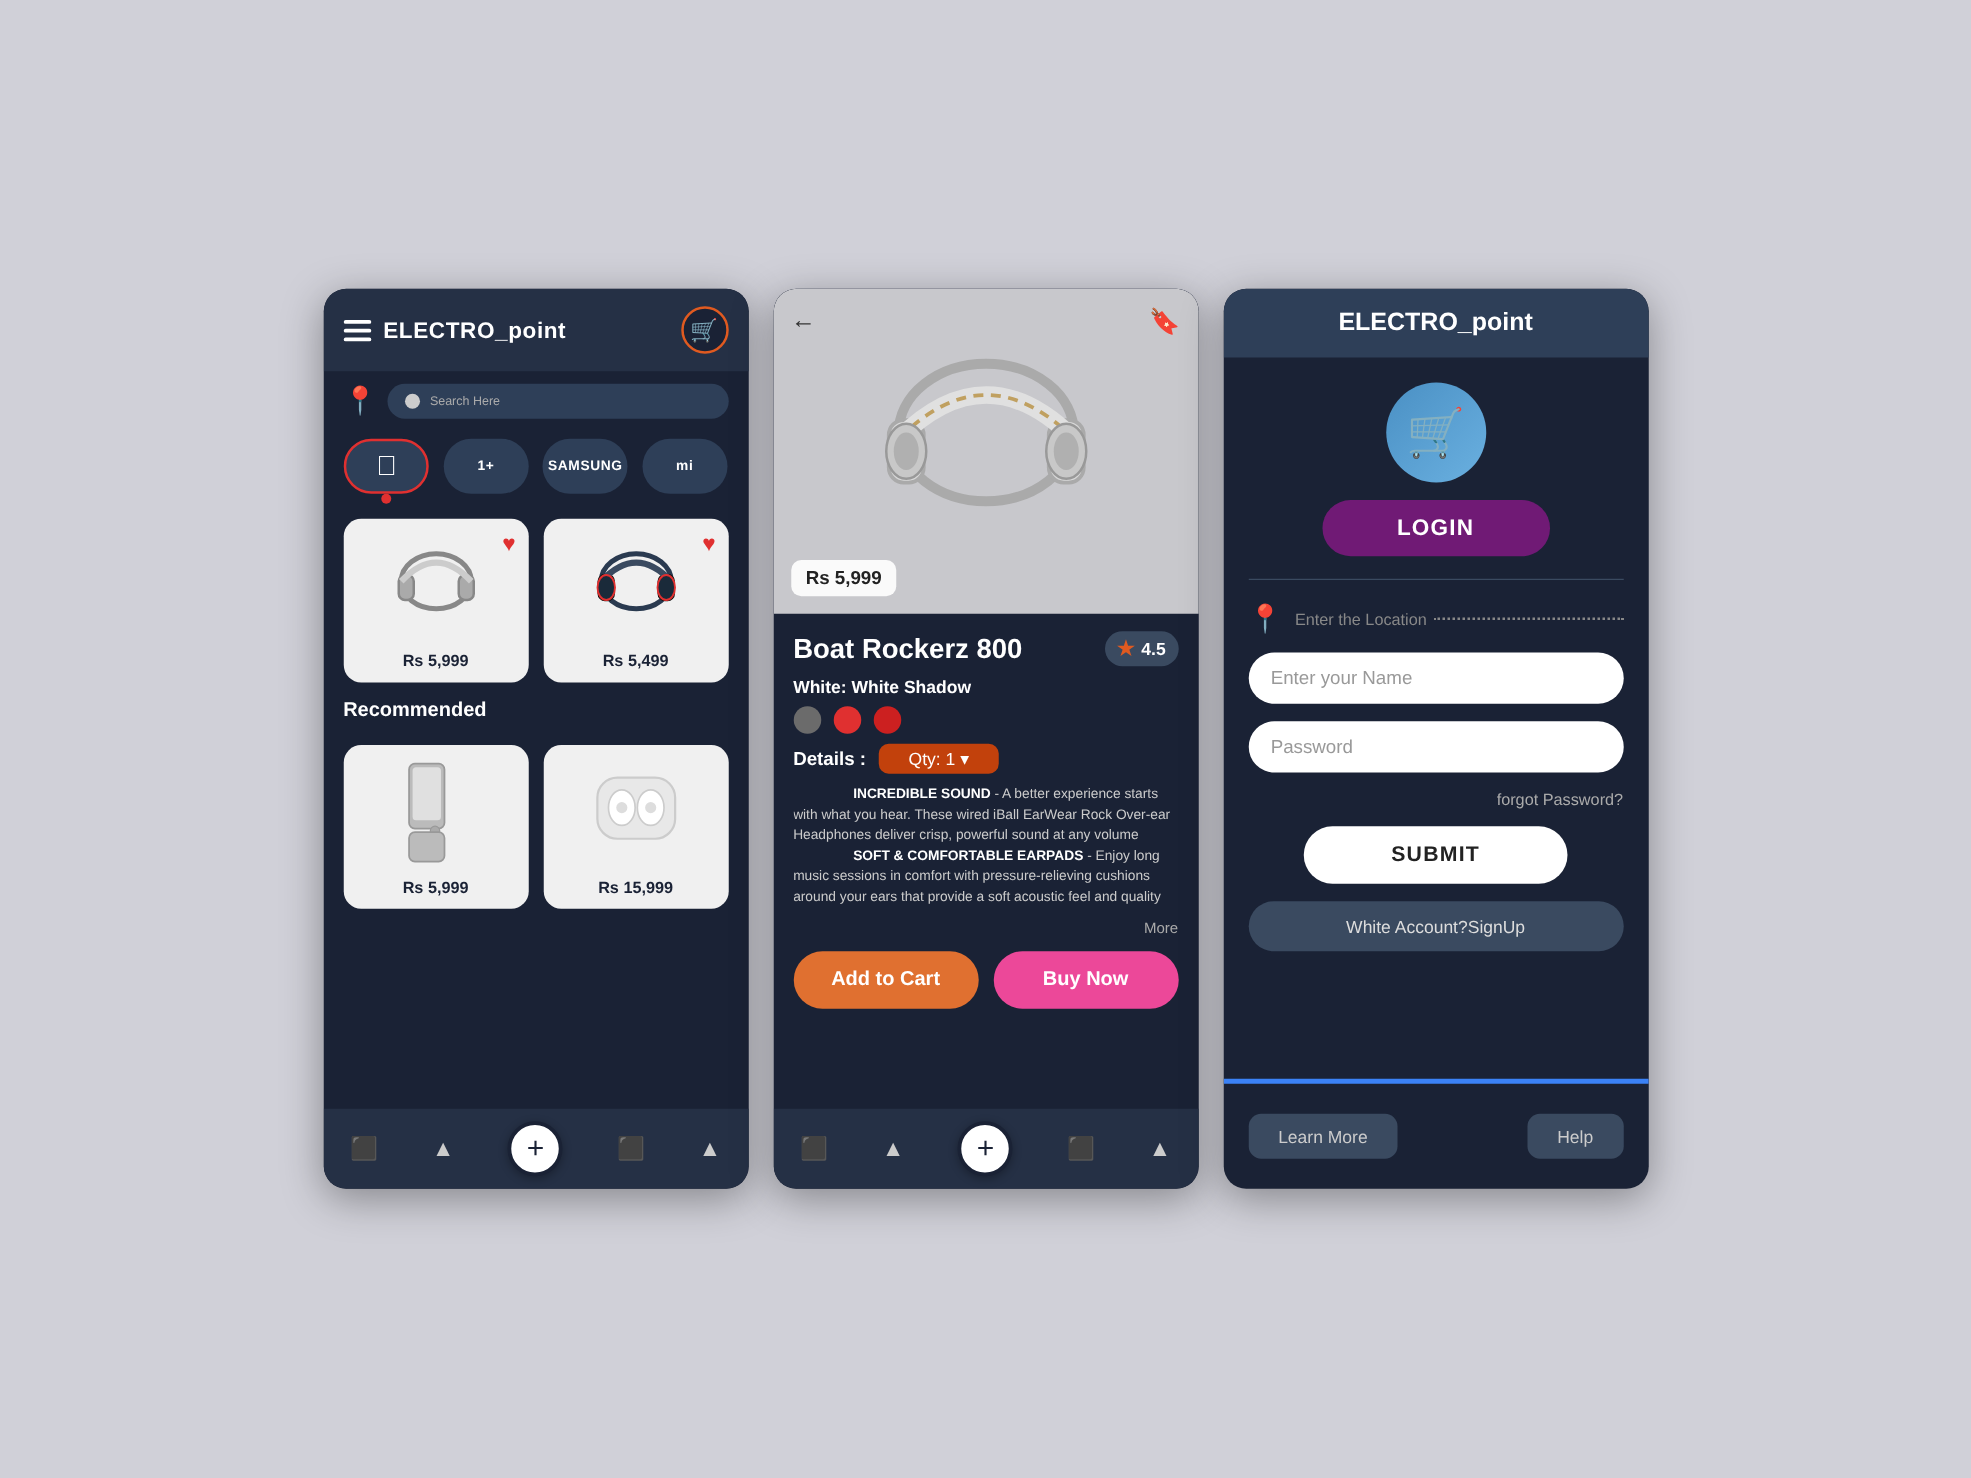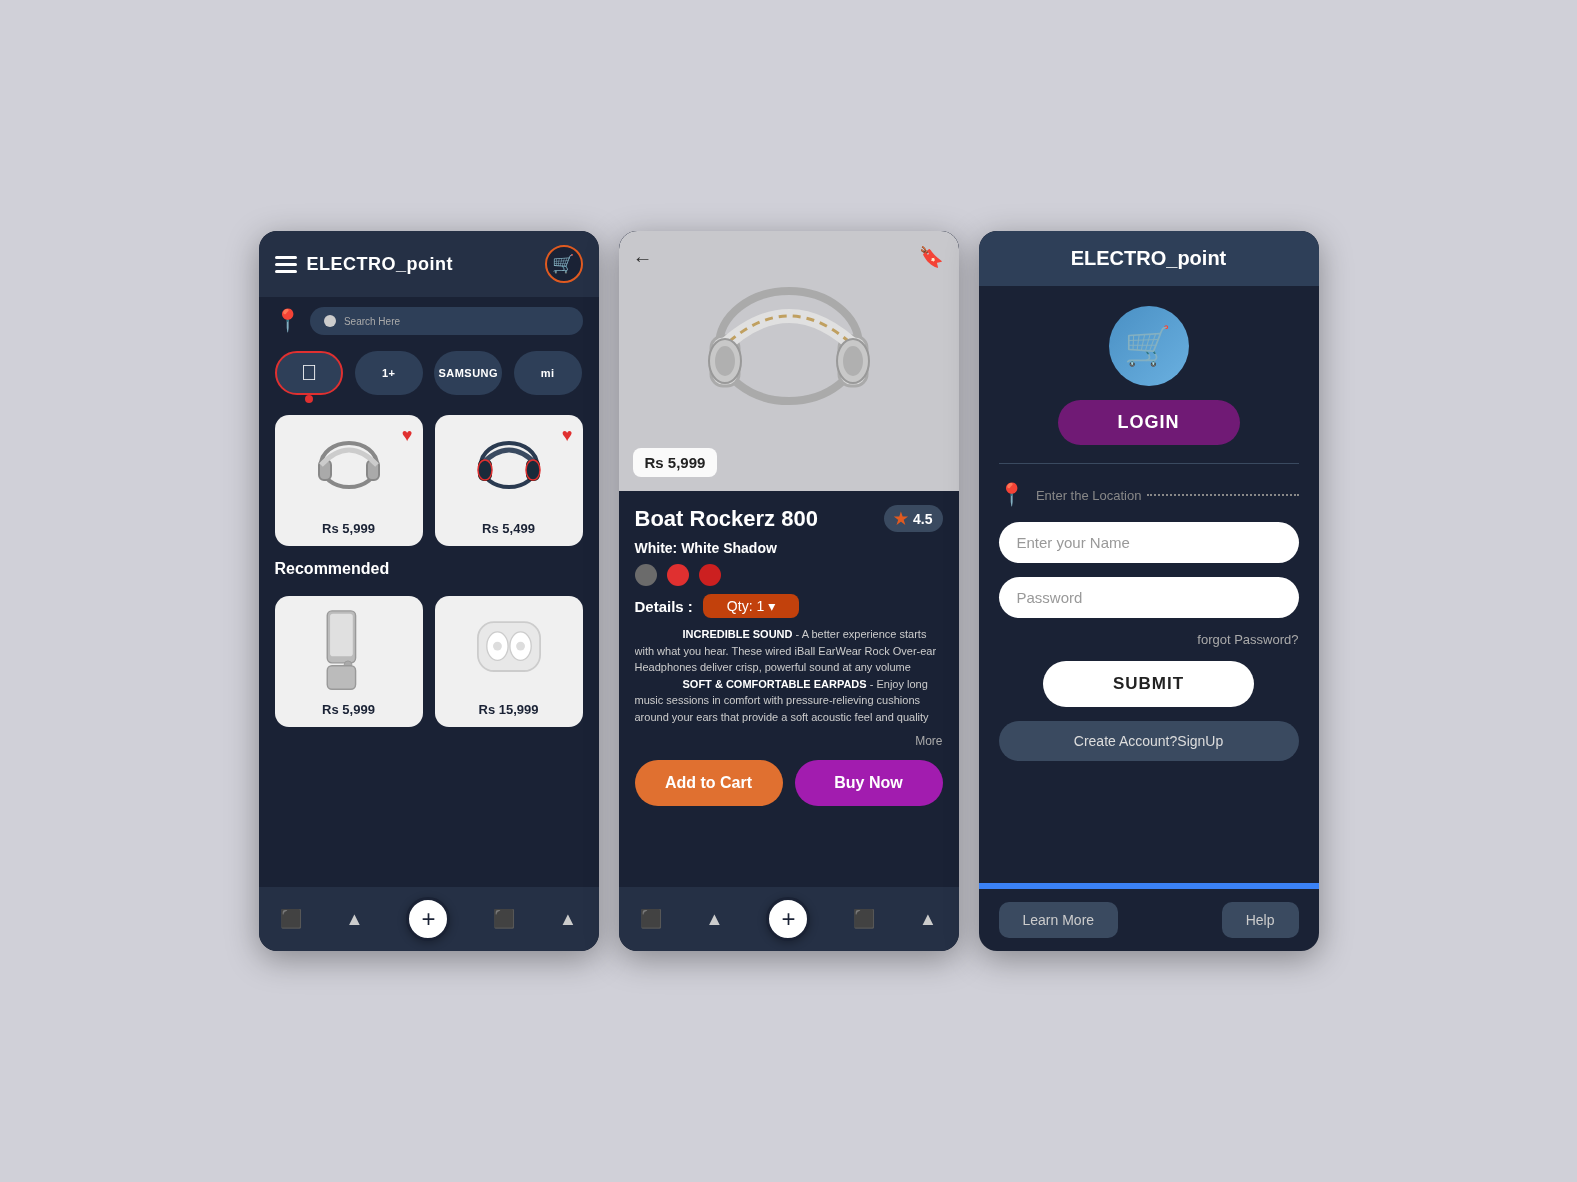--- a/index.html
+++ b/index.html
@@ -357,21 +357,21 @@
       border: none;
       border-radius: 28px;
       padding: 14px;
       color: #fff;
       font-size: 16px;
       font-weight: 700;
       cursor: pointer;
     }
     .btn-buy-now {
       flex: 1;
-      background: #a21caf;
+      background: #ec4899;
       border: none;
       border-radius: 28px;
       padding: 14px;
       color: #fff;
       font-size: 16px;
       font-weight: 700;
       cursor: pointer;
     }
     
     .big-headphone {
@@ -486,22 +486,22 @@
       color: #ddd;
       font-size: 14px;
       cursor: pointer;
       width: 100%;
       text-align: center;
     }
     .s3-footer {
       display: flex;
       justify-content: space-between;
       align-items: center;
-      padding: 13px 20px;
-      border-top: 6px solid #3b82f6;
+      padding: 24px 20px;
+      border-top: 4px solid #3b82f6;
     }
     .s3-footer-btn {
       background: #3a4a60;
       border: none;
       border-radius: 10px;
       padding: 10px 24px;
       color: #ccc;
       font-size: 14px;
       cursor: pointer;
     }
@@ -720,21 +720,21 @@
       </div>
 
       <input class="form-field" type="text" placeholder="Enter your Name" style="">
 
       <input class="form-field" type="password" placeholder="Password" style="">
 
       <span class="forgot-text">forgot Password?</span>
 
       <button class="submit-btn">SUBMIT</button>
 
-      <button class="create-account-btn">Create Account?SignUp</button>
+      <button class="create-account-btn">White Account?SignUp</button>
     </div>
 
     <div class="s3-footer">
       <button class="s3-footer-btn">Learn More</button>
       <button class="s3-footer-btn">Help</button>
     </div>
   </div>
 
 </div>
 

